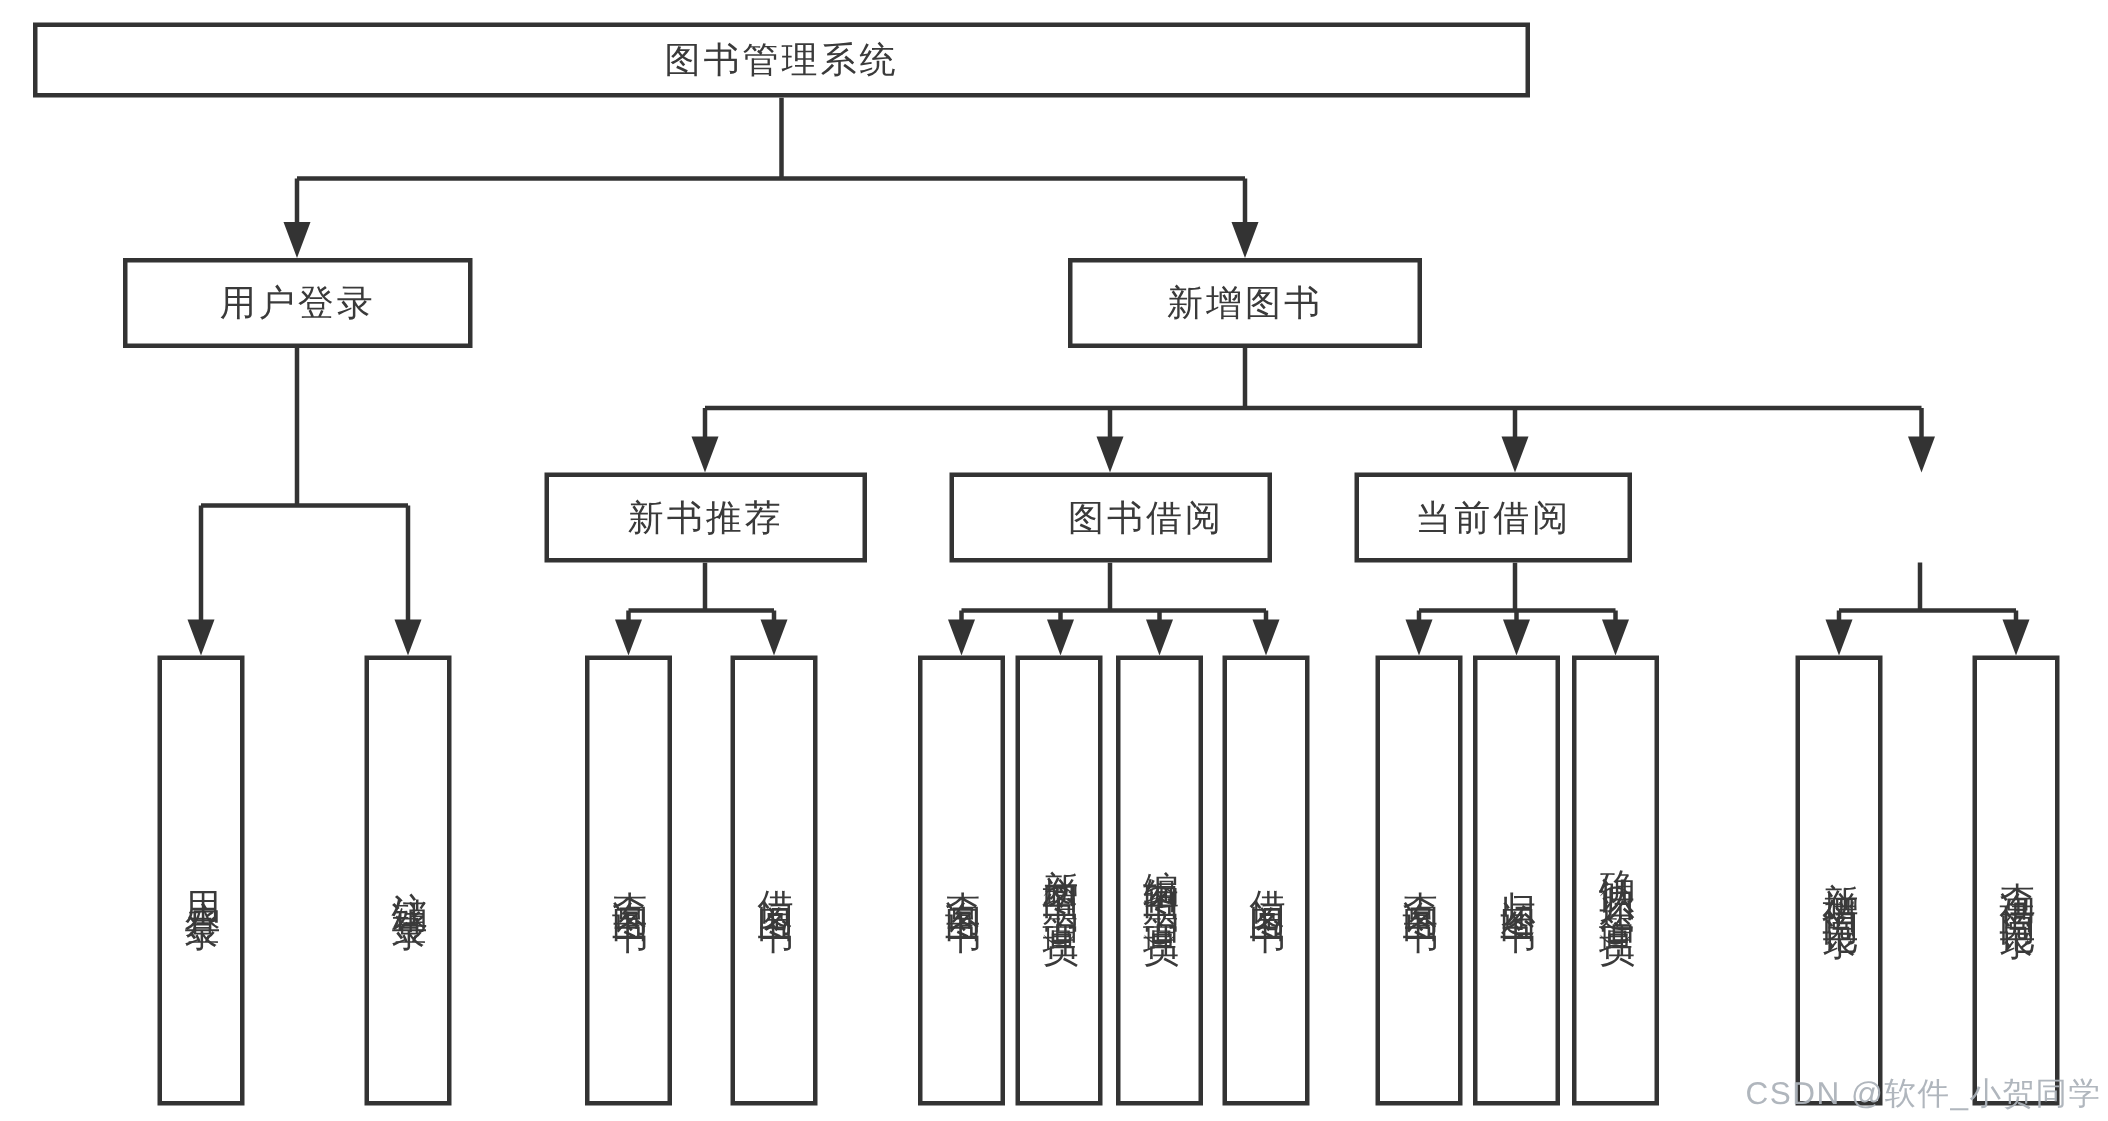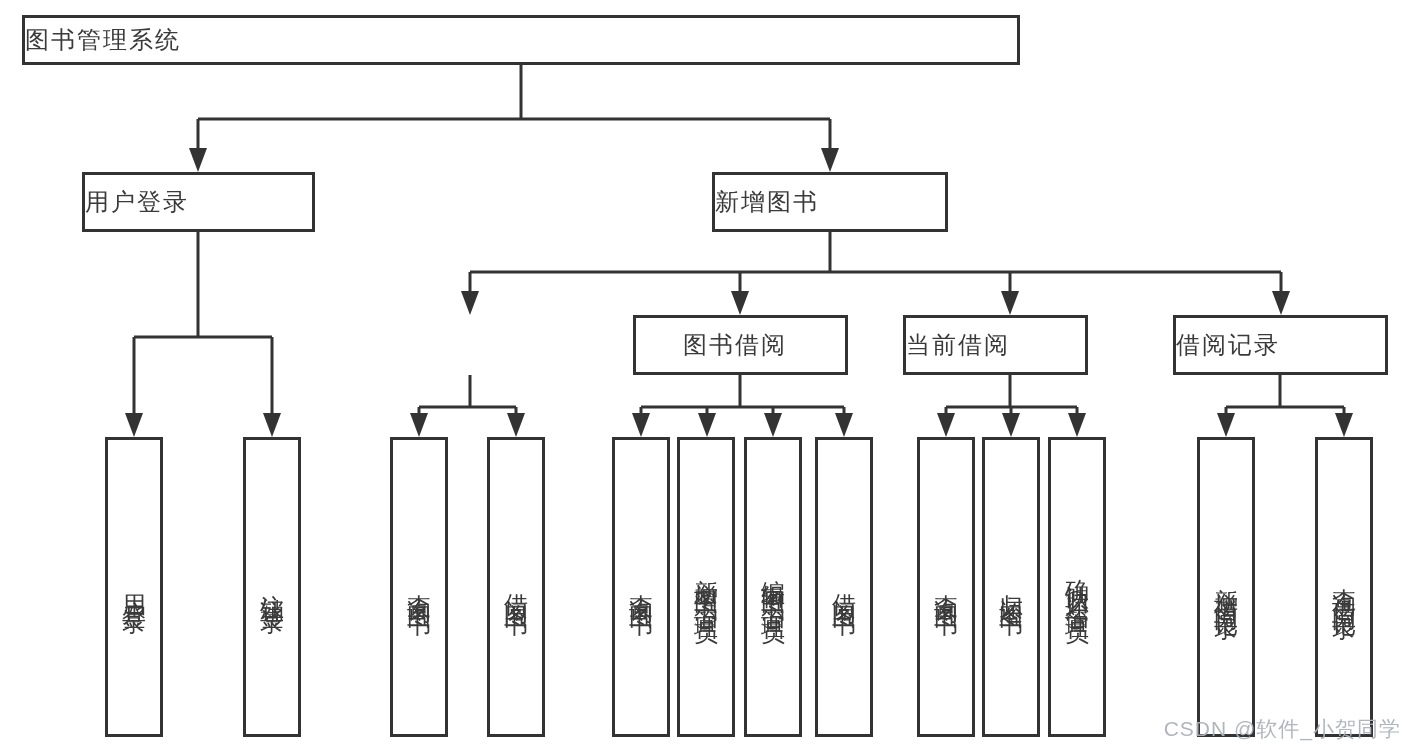--- a/index.html
+++ b/index.html
@@ -6,21 +6,21 @@
   .canvas {
     position:relative; width:1405px; height:747px;
     background:#ffffff; overflow:hidden;
     font-family:"Liberation Sans","DejaVu Sans",sans-serif;
     color:#3a3a3a;
   }
   .connectors { position:absolute; left:0; top:0; width:1405px; height:747px; pointer-events:none; }
   .node {
     position:absolute; box-sizing:border-box;
     border:3px solid #333333; background:#ffffff;
-    display:flex; align-items:center; justify-content:flex-start;
+    display:flex; align-items:center; justify-content:center;
     font-size:24px; letter-spacing:2px; color:#3a3a3a;
   }
   .leaf {
     position:absolute; box-sizing:border-box;
     top:437px; width:58px; height:300px;
     border:3px solid #333333; background:#ffffff;
     display:flex; align-items:center; justify-content:center;
   }
   .leaf .v {
     writing-mode:vertical-rl; text-orientation:mixed;
@@ -118,28 +118,28 @@
     <span>图书管理系统</span>
   </div>
 
   <div class="node" style="left:82px; top:172px; width:233px; height:60px;">
     <span>用户登录</span>
   </div>
   <div class="node" style="left:712px; top:172px; width:236px; height:60px;">
     <span>新增图书</span>
   </div>
 
+  <div class="node" style="left:363px; top:315px; width:215px; height:60px;">
+    <span>新书推荐</span>
+  </div>
   <div class="node" style="left:633px; top:315px; width:215px; height:60px;padding-left:47px;">
     <span>图书借阅</span>
   </div>
   <div class="node" style="left:903px; top:315px; width:185px; height:60px;">
     <span>当前借阅</span>
-  </div>
-  <div class="node" style="left:1173px; top:315px; width:215px; height:60px;">
-    <span>借阅记录</span>
   </div>
 
   <div class="leaf" style="left:105px;">
     <span class="v">用户登录</span>
   </div>
   <div class="leaf" style="left:243px;">
     <span class="v">注销登录</span>
   </div>
 
   <div class="leaf" style="left:390px;">

